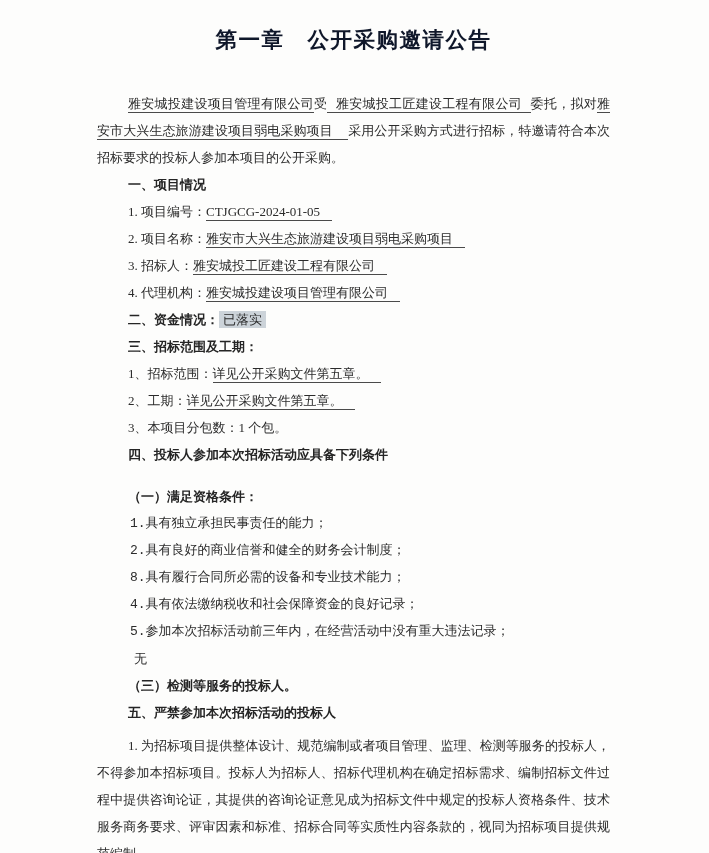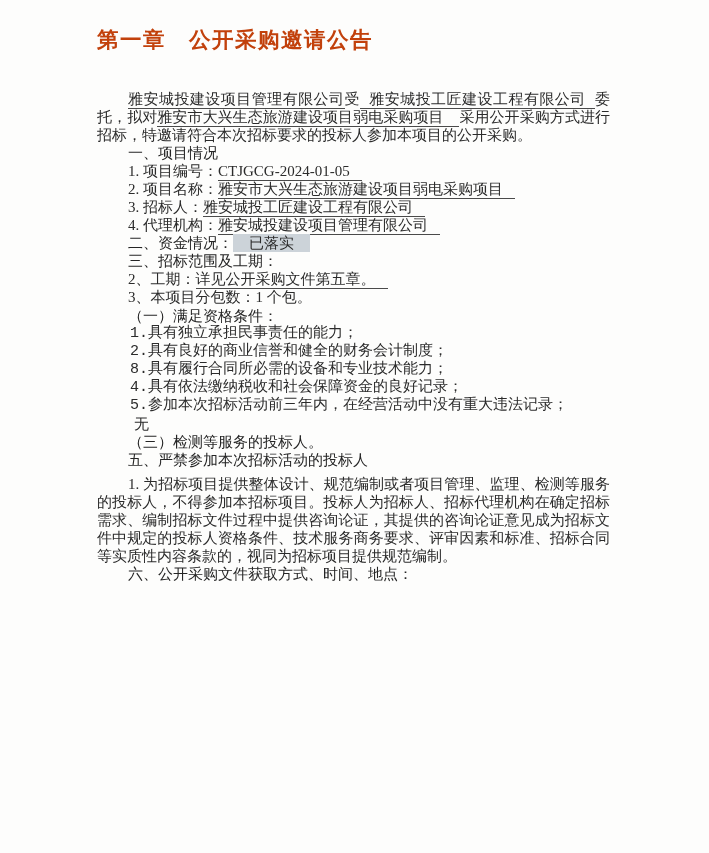--- a/index.html
+++ b/index.html
@@ -13,51 +13,52 @@
     overflow: hidden;
     font-family: "Liberation Serif", "DejaVu Serif", serif;
     color: #2b2b2b;
   }
   .doc {
     padding: 26px 99px 0 97px;
   }
   .title {
     font-size: 21.5px;
     font-weight: 700;
+    text-align: center;
     line-height: 28px;
     letter-spacing: 1.5px;
-    color: #c2410c;
+    color: #0f172a;
   }
   .body-text {
-    font-size: 15px;
-    line-height: 18px;
+    font-size: 13px;
+    line-height: 27px;
   }
   .intro {
     margin-top: 36px;
     text-align: justify;
     text-indent: 31px;
   }
   .line {
     padding-left: 31px;
     white-space: nowrap;
   }
-  .bold { font-weight: 400; color: #252525; }
+  .bold { font-weight: 700; color: #252525; }
   .u {
     border-bottom: 1px solid #4a4a4a;
     padding-bottom: 1px;
   }
   .u-tail { padding-right: 12px; }
   .u-both { padding-left: 5px; padding-right: 5px; }
   .hl {
     background: #ccd3d9;
-    padding: 1px 16px;
+    padding: 1px 4px;
   }
   .sub-item { padding-left: 33px; font-family: Liberation Mono, monospace; }
   .none-line { padding-left: 37px; }
-  .sub1-heading { margin-top: 1px; }
+  .sub1-heading { margin-top: 15px; }
   .s5-para {
     margin-top: 6px;
     text-align: justify;
     text-indent: 31px;
   }
 </style>
 </head>
 <body>
 
 <div class="page">
@@ -71,23 +72,25 @@
 
     <div class="body-text line"><span>1. 项目编号：</span><span class="u u-tail">CTJGCG-2024-01-05</span></div>
     <div class="body-text line"><span>2. 项目名称：</span><span class="u u-tail">雅安市大兴生态旅游建设项目弱电采购项目</span></div>
     <div class="body-text line"><span>3. 招标人：</span><span class="u u-tail">雅安城投工匠建设工程有限公司</span></div>
     <div class="body-text line"><span>4. 代理机构：</span><span class="u u-tail">雅安城投建设项目管理有限公司</span></div>
 
     <div class="body-text line"><span class="bold">二、资金情况：</span><span class="hl">已落实</span></div>
 
     <div class="body-text line bold">三、招标范围及工期：</div>
 
+    <div class="body-text line"><span>1、招标范围：</span><span class="u u-tail">详见公开采购文件第五章。</span></div>
     <div class="body-text line"><span>2、工期：</span><span class="u u-tail">详见公开采购文件第五章。</span></div>
     <div class="body-text line"><span>3、本项目分包数：</span><span>1 个包。</span></div>
 
+    <div class="body-text line bold">四、投标人参加本次招标活动应具备下列条件</div>
 
     <div class="body-text line bold sub1-heading">（一）满足资格条件：</div>
     <div class="body-text sub-item">1.具有独立承担民事责任的能力；</div>
     <div class="body-text sub-item">2.具有良好的商业信誉和健全的财务会计制度；</div>
     <div class="body-text sub-item">8.具有履行合同所必需的设备和专业技术能力；</div>
     <div class="body-text sub-item">4.具有依法缴纳税收和社会保障资金的良好记录；</div>
     <div class="body-text sub-item">5.参加本次招标活动前三年内，在经营活动中没有重大违法记录；</div>
 
     <div class="body-text none-line">无</div>
     <div class="body-text line bold">（三）检测等服务的投标人。</div>

